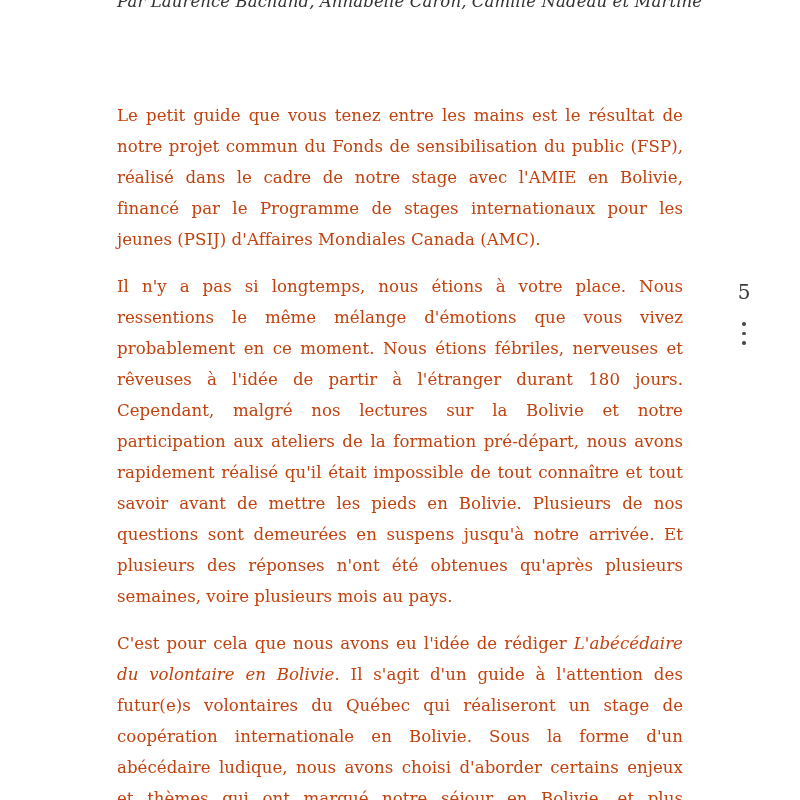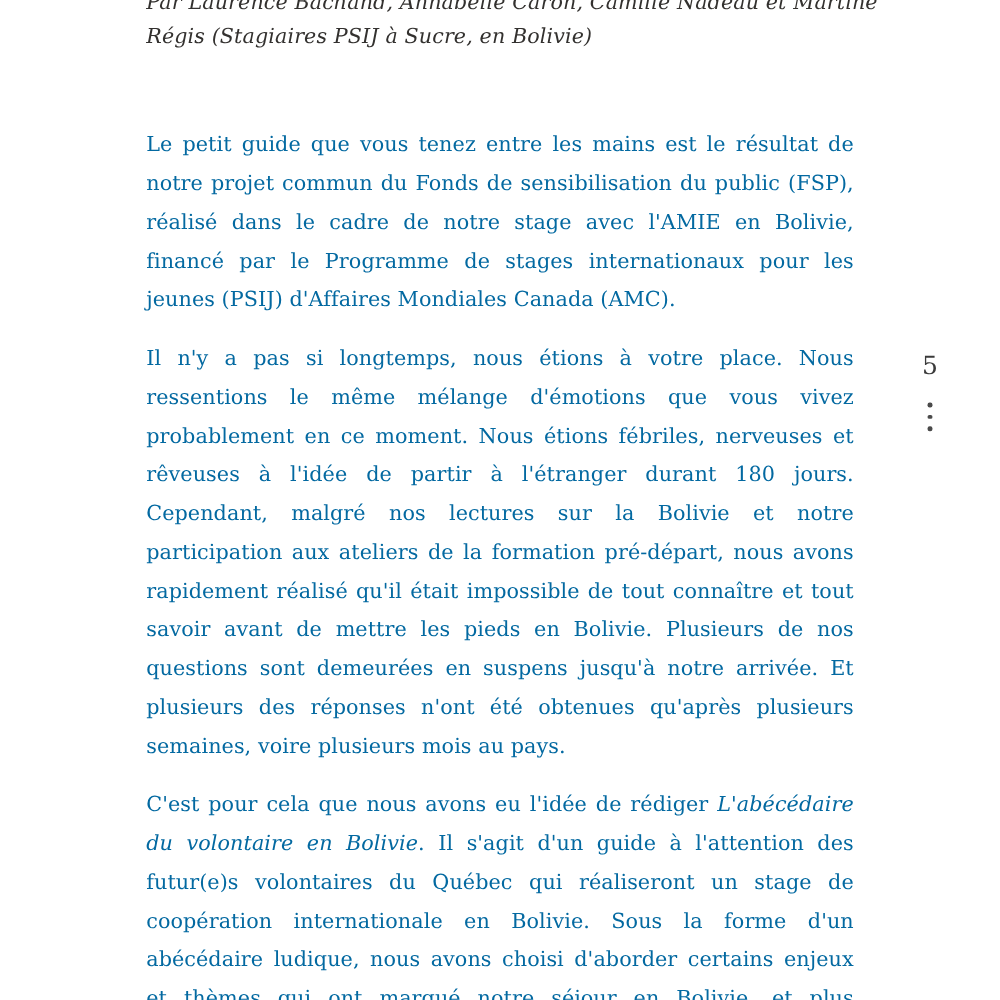--- a/index.html
+++ b/index.html
@@ -45,21 +45,21 @@
     left: 117px;
     top: 100px;
     width: 566px;
   }
   .para {
     margin: 0 0 16px 0;
     font-size: 16.6px;
     line-height: 31px;
     text-align: justify;
     text-justify: inter-word;
-    color: #0369a1;
+    color: #c2410c;
     letter-spacing: 0.05px;
     hyphens: none;
   }
   .para:last-child { margin-bottom: 0; }
   .para em {
     font-style: italic;
   }
 
   
   .page-marker {
@@ -91,21 +91,20 @@
     display: block;
   }
 </style>
 </head>
 <body>
 
 <div class="page">
 
   <div class="byline">
     <span class="byline-line">Par Laurence Bachand, Annabelle Caron, Camille Nadeau et Martine</span>
-    <span class="byline-line">Régis (Stagiaires PSIJ à Sucre, en Bolivie)</span>
   </div>
 
   <div class="body-col">
 
     <p class="para">Le petit guide que vous tenez entre les mains est le résultat de notre projet commun du Fonds de sensibilisation du public (FSP), réalisé dans le cadre de notre stage avec l'AMIE en Bolivie, financé par le Programme de stages internationaux pour les jeunes (PSIJ) d'Affaires Mondiales Canada (AMC).</p>
 
     <p class="para">Il n'y a pas si longtemps, nous étions à votre place. Nous ressentions le même mélange d'émotions que vous vivez probablement en ce moment. Nous étions fébriles, nerveuses et rêveuses à l'idée de partir à l'étranger durant 180 jours. Cependant, malgré nos lectures sur la Bolivie et notre participation aux ateliers de la formation pré-départ, nous avons rapidement réalisé qu'il était impossible de tout connaître et tout savoir avant de mettre les pieds en Bolivie. Plusieurs de nos questions sont demeurées en suspens jusqu'à notre arrivée. Et plusieurs des réponses n'ont été obtenues qu'après plusieurs semaines, voire plusieurs mois au pays.</p>
 
     <p class="para"><span>C'est pour cela que nous avons eu l'idée de rédiger </span><em>L'abécédaire du volontaire en Bolivie</em><span>. Il s'agit d'un guide à l'attention des futur(e)s volontaires du Québec qui réaliseront un stage de coopération internationale en Bolivie. Sous la forme d'un abécédaire ludique, nous avons choisi d'aborder certains enjeux et thèmes qui ont marqué notre séjour en Bolivie, et plus particulièrement dans la ville de Sucre.</span></p>
 

